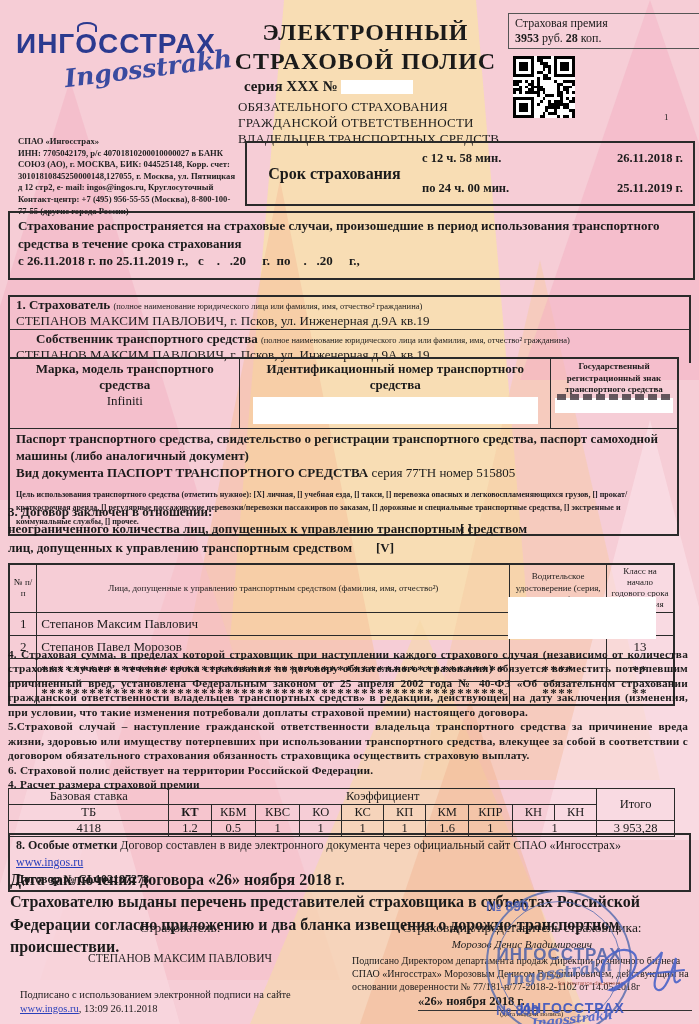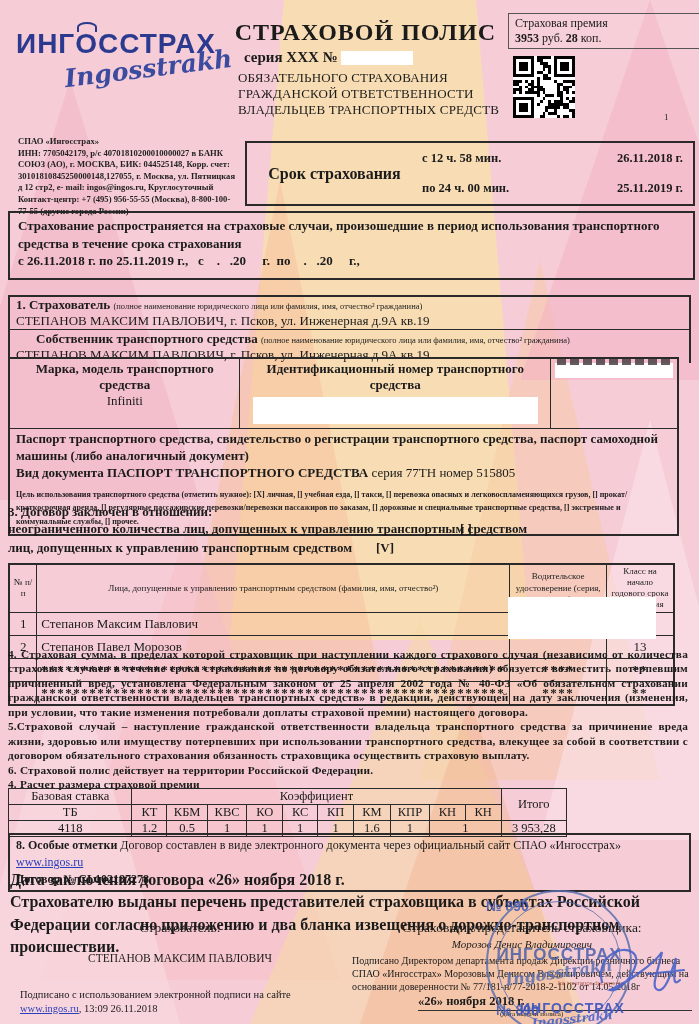--- a/index.html
+++ b/index.html
@@ -73,21 +73,21 @@
   .dtable .num{width:38px;text-align:center;}
   .dtable .lic{width:152px;text-align:center;}
   .dtable .cls{width:80px;text-align:center;}
   .stars{font-size:11px;letter-spacing:1.5px;font-weight:bold;overflow:hidden;white-space:nowrap;}
   .dwrap{position:relative;}
   .lic-redact{position:absolute;left:500px;top:34px;width:148px;height:42px;background:#fff;z-index:2;}
   
   .legal{position:absolute;left:8px;top:647px;width:680px;font-size:11.3px;font-weight:bold;
          line-height:1.28;text-align:justify;letter-spacing:0.2px;}
   
-  .ptable{position:absolute;left:8px;top:788px;width:559px;border-collapse:collapse;}
+  .ptable{position:absolute;left:8px;top:788px;width:667px;border-collapse:collapse;}
   .ptable td,.ptable th{border:1.5px solid #2a2a2a;font-size:12.5px;text-align:center;
          padding:0 2px;height:15px;font-weight:normal;}
   .ptable .base{width:195px;}
   .ptable .total{width:86px;}
   
   .sec8{position:absolute;left:8px;top:833px;width:667px;border:2px solid #2a2a2a;
         padding:2px 6px 3px;font-size:12px;line-height:1.4;}
   .link{color:#2a3fbb;text-decoration:underline;}
   .after8{position:absolute;left:10px;top:869px;width:676px;font-size:16px;font-weight:bold;
         line-height:1.4;}
@@ -139,20 +139,21 @@
     <div class="tri" style="left:-40px;top:640px;width:220px;height:384px;background:#f9d9e0;opacity:.7;clip-path:polygon(50% 0,100% 100%,0 100%);"></div>
   </div>
 
   <div class="layer" style="left:0;top:0;width:699px;height:210px;">
     <div style="position:absolute;left:16px;top:28px;">
       <div class="logo-main"><span>ИНГ</span><span class="o-arc">О</span><span>ССТРАХ</span></div>
       <div class="logo-script">Ingosstrakh</div>
     </div>
 
     <div style="position:absolute;left:228px;top:18px;width:275px;">
+      <div class="title1" style="text-align:center;">ЭЛЕКТРОННЫЙ</div>
       <div class="title1" style="text-align:center;">СТРАХОВОЙ ПОЛИС</div>
       <div class="series" style="margin-left:16px;">
         <span>серия XXX №</span>
         <span class="redact" style="width:72px;height:14px;"></span>
       </div>
       <div class="subtitle" style="margin-left:10px;">
         <div>ОБЯЗАТЕЛЬНОГО СТРАХОВАНИЯ</div>
         <div>ГРАЖДАНСКОЙ ОТВЕТСТВЕННОСТИ</div>
         <div>ВЛАДЕЛЬЦЕВ ТРАНСПОРТНЫХ СРЕДСТВ</div>
       </div>
@@ -332,20 +333,21 @@
     <div class="vtable">
       <div class="vcell vc1">
         <div>Марка, модель транспортного средства</div>
         <div class="model">Infiniti</div>
       </div>
       <div class="vcell vc2">
         <div>Идентификационный номер транспортного средства</div>
         <div class="vin-redact"></div>
       </div>
       <div class="vcell vc3">
+        <div>Государственный регистрационный знак транспортного средства</div>
         <div class="plate-redact"></div>
       </div>
     </div>
     <div class="passport">
       <div>Паспорт транспортного средства,  свидетельство о регистрации транспортного средства, паспорт самоходной машины (либо аналогичный документ)</div>
       <div class="doc-line"><span>Вид документа ПАСПОРТ ТРАНСПОРТНОГО СРЕДСТВА </span><span class="docser">серия 77ТН номер 515805</span></div>
     </div>
     <div class="usage">Цель использования транспортного средства (отметить нужное): [X] личная, [] учебная езда, [] такси, [] перевозка опасных и легковоспламеняющихся грузов, [] прокат/краткосрочная аренда, [] регулярные пассажирские перевозки/перевозки пассажиров по заказам, [] дорожные и специальные транспортные средства, [] экстренные и коммунальные службы, []  прочее.</div>
   </div>
 
@@ -402,21 +404,21 @@
 
   <table class="ptable">
     <tbody>
         <tr>
       <td class="base">Базовая ставка</td>
       <td colspan="10">Коэффициент</td>
       <td class="total" rowspan="2">Итого</td>
     </tr>
     <tr>
       <td>ТБ</td>
-      <td style="width:44px;">КТ</td>
+      <td style="width:44px;font-weight:bold;">КТ</td>
       <td style="width:44px;">КБМ</td>
       <td style="width:44px;">КВС</td>
       <td style="width:44px;">КО</td>
       <td style="width:44px;">КС</td>
       <td style="width:44px;">КП</td>
       <td style="width:44px;">КМ</td>
       <td style="width:44px;">КПР</td>
       <td style="width:44px;">КН</td>
       <td style="width:44px;">КН</td>
     </tr>

